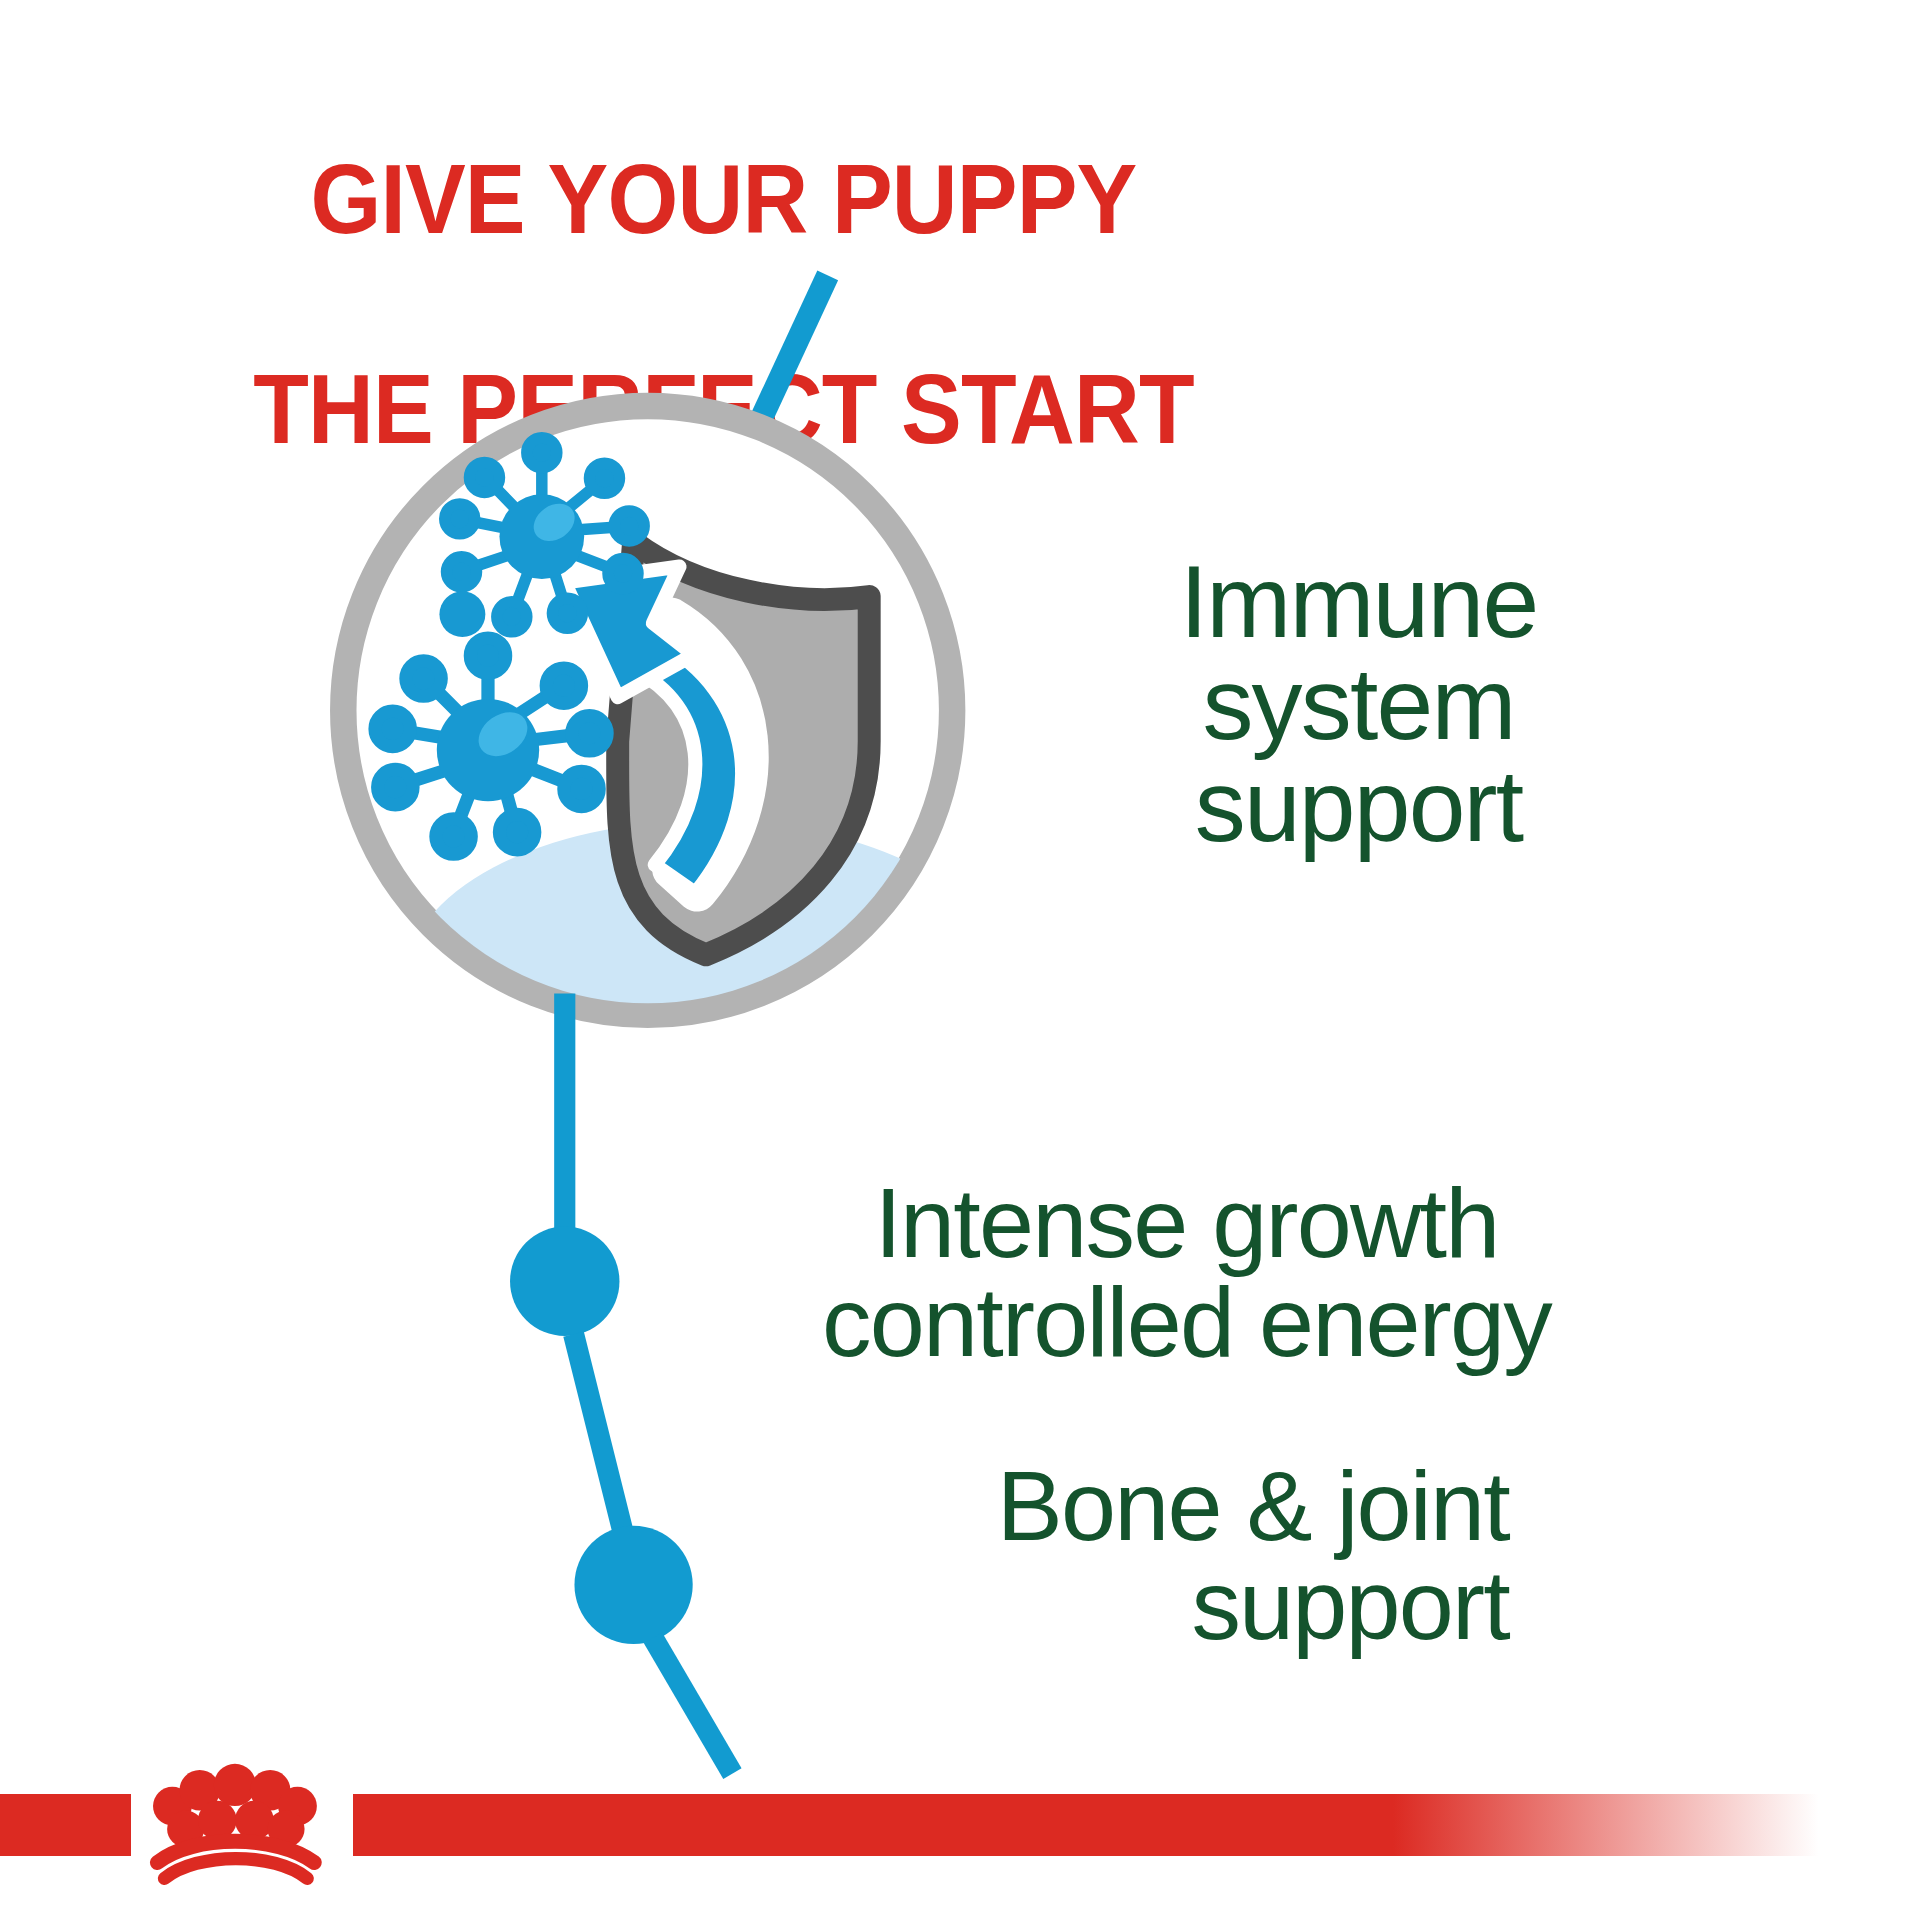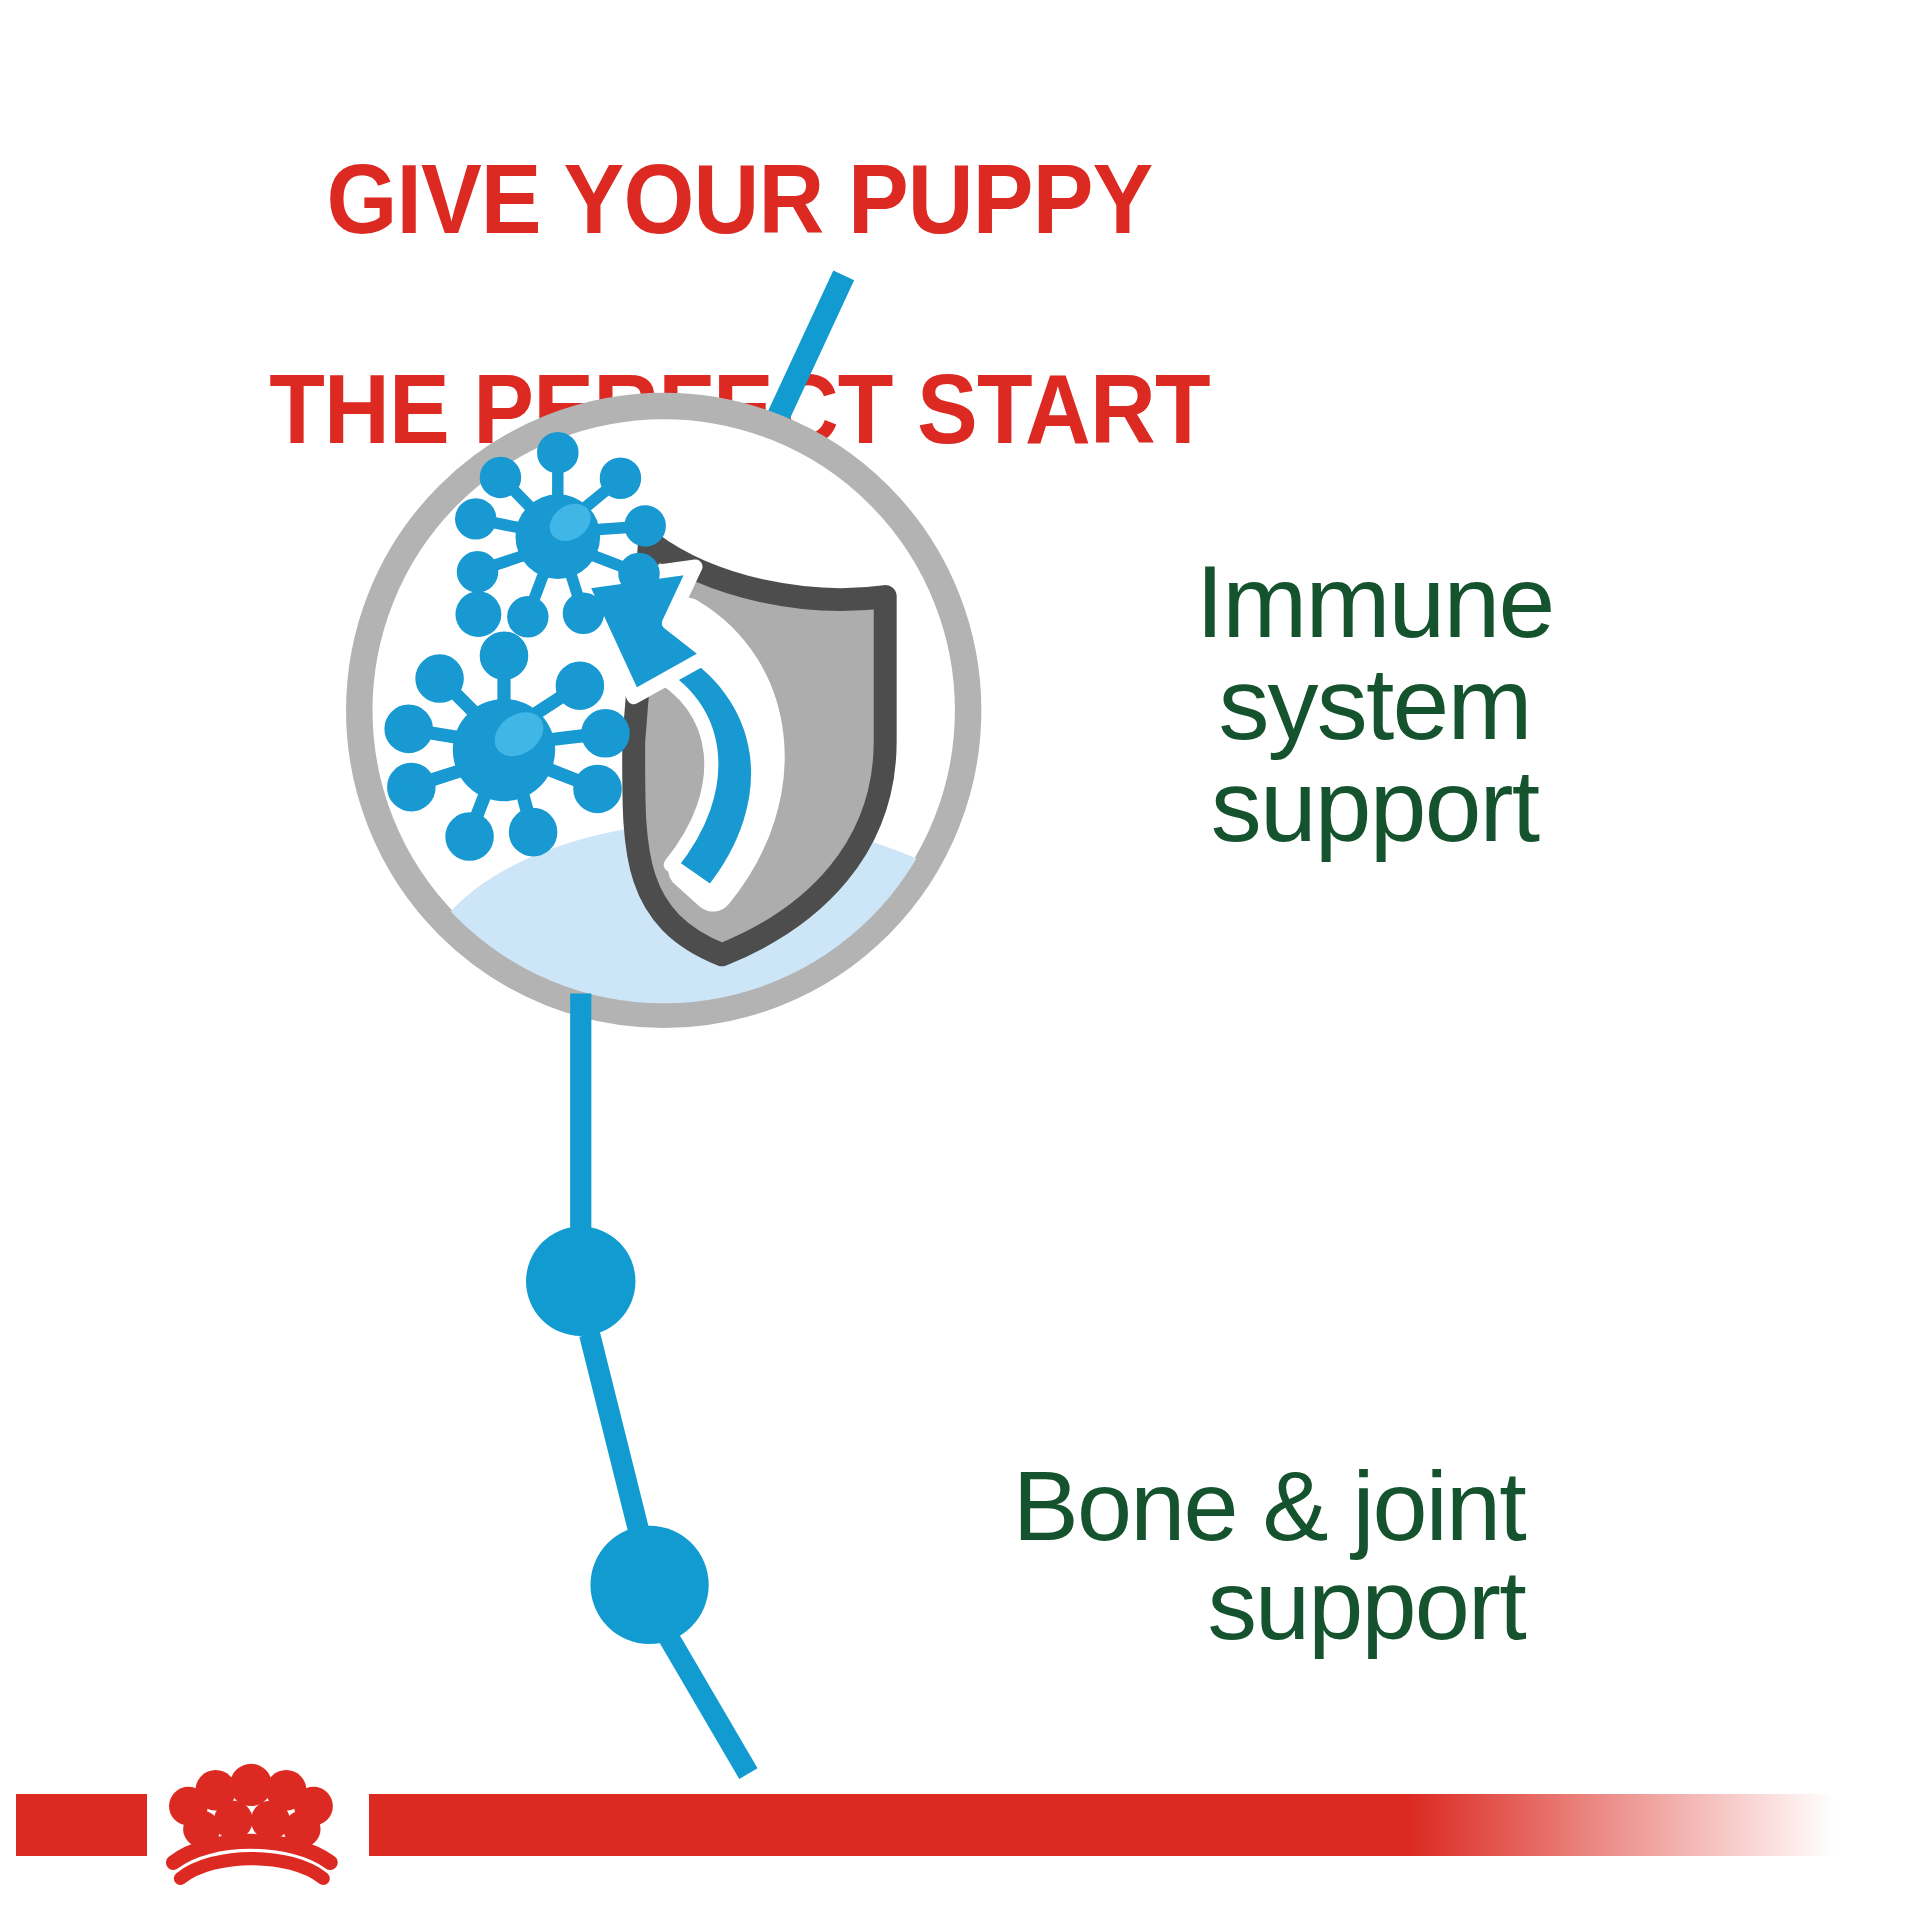--- a/index.html
+++ b/index.html
@@ -10,21 +10,21 @@
   body {
     width: 1929px;
     height: 1929px;
     position: relative;
     overflow: hidden;
     font-family: "Liberation Sans", sans-serif;
   }
 
   #stage {
     position: absolute;
-    left: 16px; top: 0;
+    left: 0; top: 0;
     width: 1806px;
     height: 1929px;
     background: #ffffff;
   }
 
   
   .headline {
     position: absolute;
     left: 0;
     top: 42px;
@@ -217,20 +217,22 @@
     <circle cx="640" cy="1452" r="62" fill="#129BD0"></circle>
     <path d="M 650 1512 L 712 1760" stroke="#129BD0" stroke-width="24" fill="none"></path>
     <circle cx="718" cy="1796" r="67" fill="#129BD0"></circle>
     <path d="M 740 1856 L 830 2010" stroke="#129BD0" stroke-width="24" fill="none"></path>
   </svg>
 
   <div class="benefit" id="benefit-immune">Immune
 system
 support</div>
 
+  <div class="benefit" id="benefit-growth">Intense growth
+controlled energy</div>
 
   <div class="benefit" id="benefit-bone">Bone &amp; joint
 support</div>
 
   <div id="footer">
     <div id="footer-bar-left"></div>
     <div id="footer-bar-right"></div>
 
     <svg id="crown-logo" viewBox="0 0 252 148" xmlns="http://www.w3.org/2000/svg">
       <g fill="#DC2A22">

